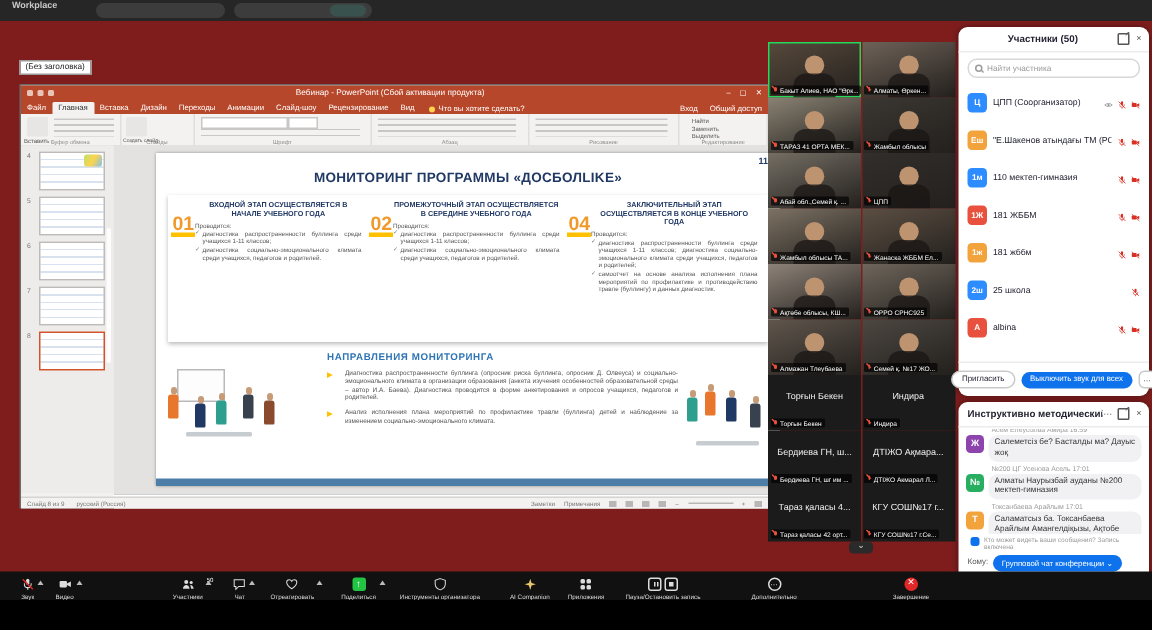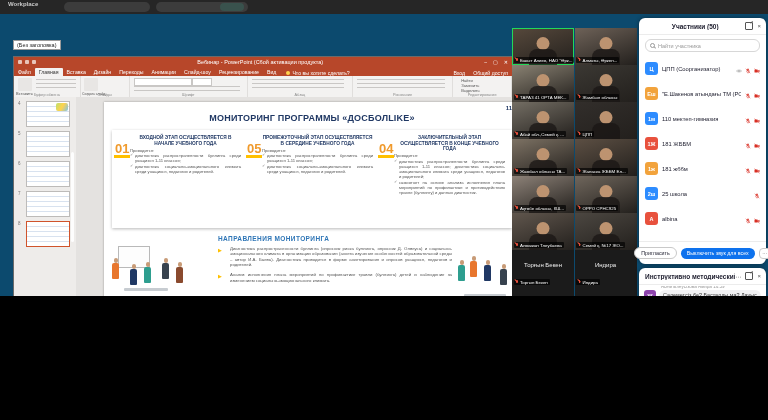--- a/index.html
+++ b/index.html
@@ -1,16 +1,16 @@
 <!DOCTYPE html>
 <html><head>
 <meta charset="utf-8">
 <style>
   html,body{margin:0;padding:0;background:#000;}
-  #screen{position:relative;width:768px;height:296px;background:#0c4a6e;overflow:hidden;
+  #screen{position:relative;width:768px;height:400px;background:#7f1d1d;overflow:hidden;
           font-family:"Liberation Sans",sans-serif;-webkit-font-smoothing:antialiased;}
   .abs{position:absolute;}
 
   
   #topbar{left:0;top:0;width:768px;height:14px;background:#262626;}
   #topbar .tb-text{position:absolute;left:8px;top:1px;font-size:6px;color:#c9c9c9;font-weight:bold;}
   #topbar .tb-tab{position:absolute;top:2px;height:10px;border-radius:5px;background:#3c3c3c;}
   #topbar .tb-pill{position:absolute;top:3px;height:8px;border-radius:4px;background:#39524d;}
 
   #ppt-tooltip{left:13px;top:40px;background:#fff;border:1px solid #9a9a9a;color:#222;
@@ -302,21 +302,21 @@
               <span class="stage-num">01</span>
               <span class="stage-bar"></span>
               <div class="stage-head">ВХОДНОЙ ЭТАП ОСУЩЕСТВЛЯЕТСЯ В НАЧАЛЕ УЧЕБНОГО ГОДА</div>
               <div class="stage-lead">Проводится:</div>
               <ul>
                 <li>диагностика распространенности буллинга среди учащихся 1-11 классов;</li>
                 <li>диагностика социально-эмоционального климата среди учащихся, педагогов и родителей.</li>
               </ul>
             </div>
             <div class="stage">
-              <span class="stage-num">05</span>
+              <span class="stage-num">02</span>
               <span class="stage-bar"></span>
               <div class="stage-head">ПРОМЕЖУТОЧНЫЙ ЭТАП ОСУЩЕСТВЛЯЕТСЯ В СЕРЕДИНЕ УЧЕБНОГО ГОДА</div>
               <div class="stage-lead">Проводится:</div>
               <ul>
                 <li>диагностика распространенности буллинга среди учащихся 1-11 классов;</li>
                 <li>диагностика социально-эмоционального климата среди учащихся, педагогов и родителей.</li>
               </ul>
             </div>
             <div class="stage">
               <span class="stage-num">04</span>

